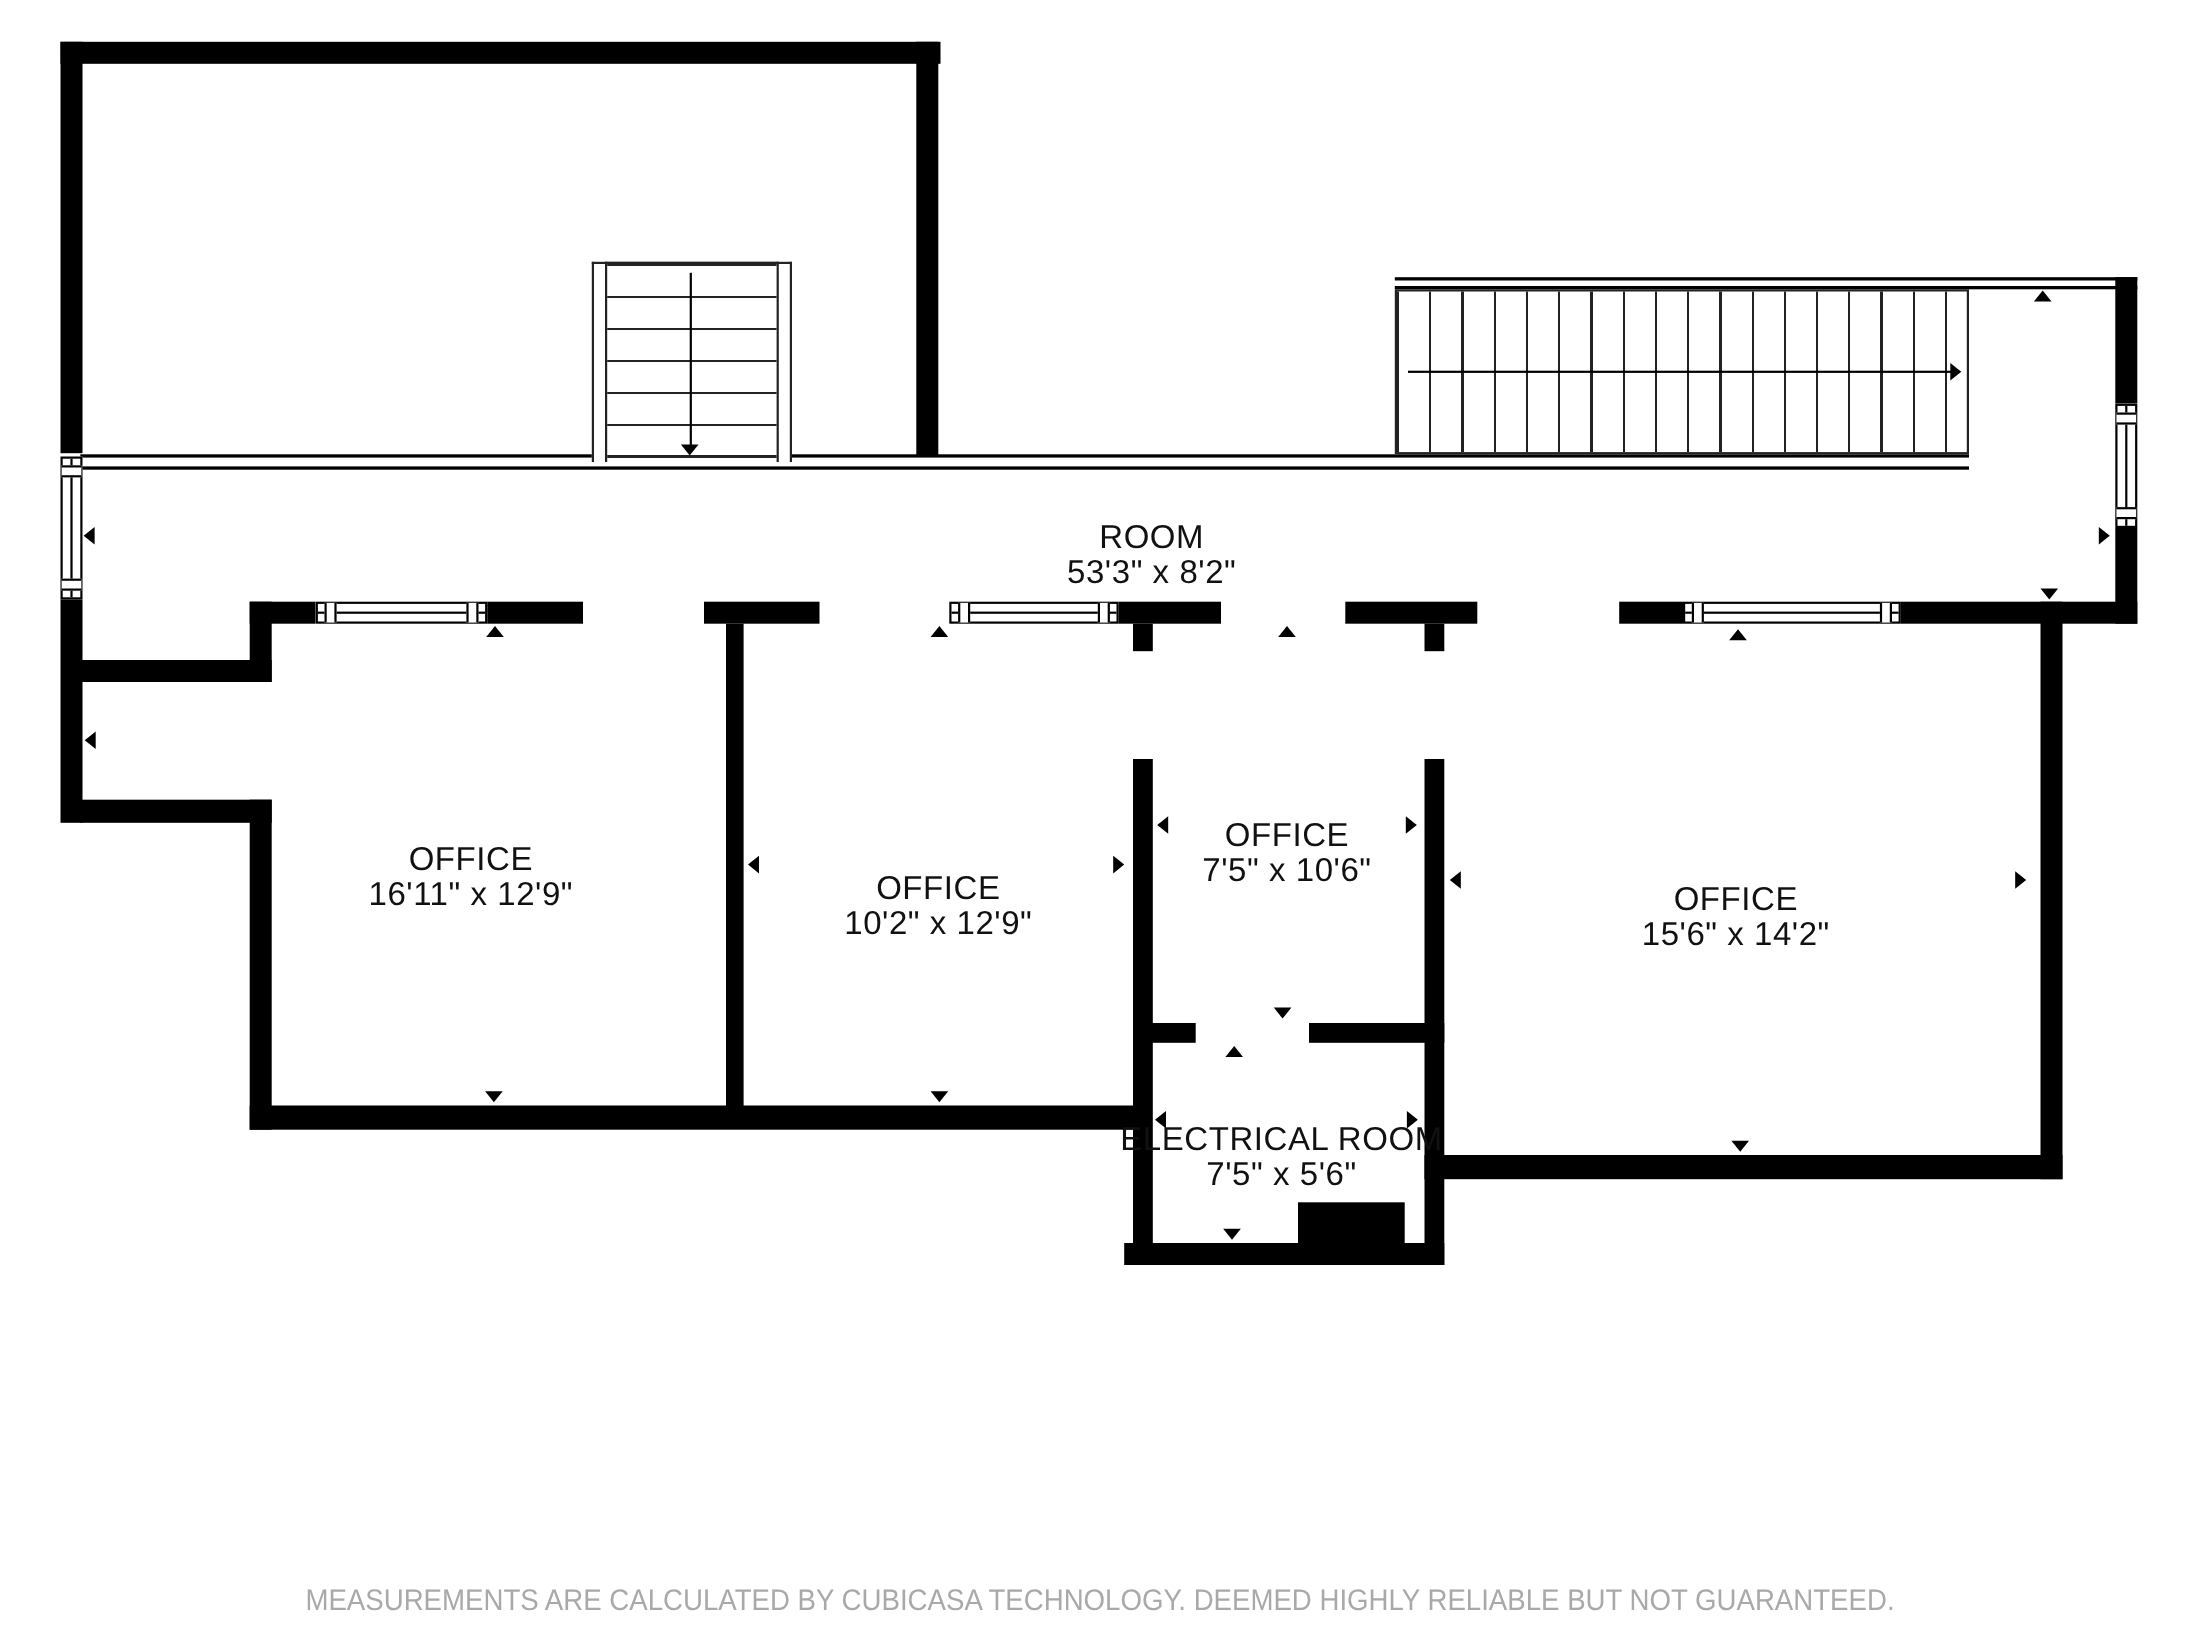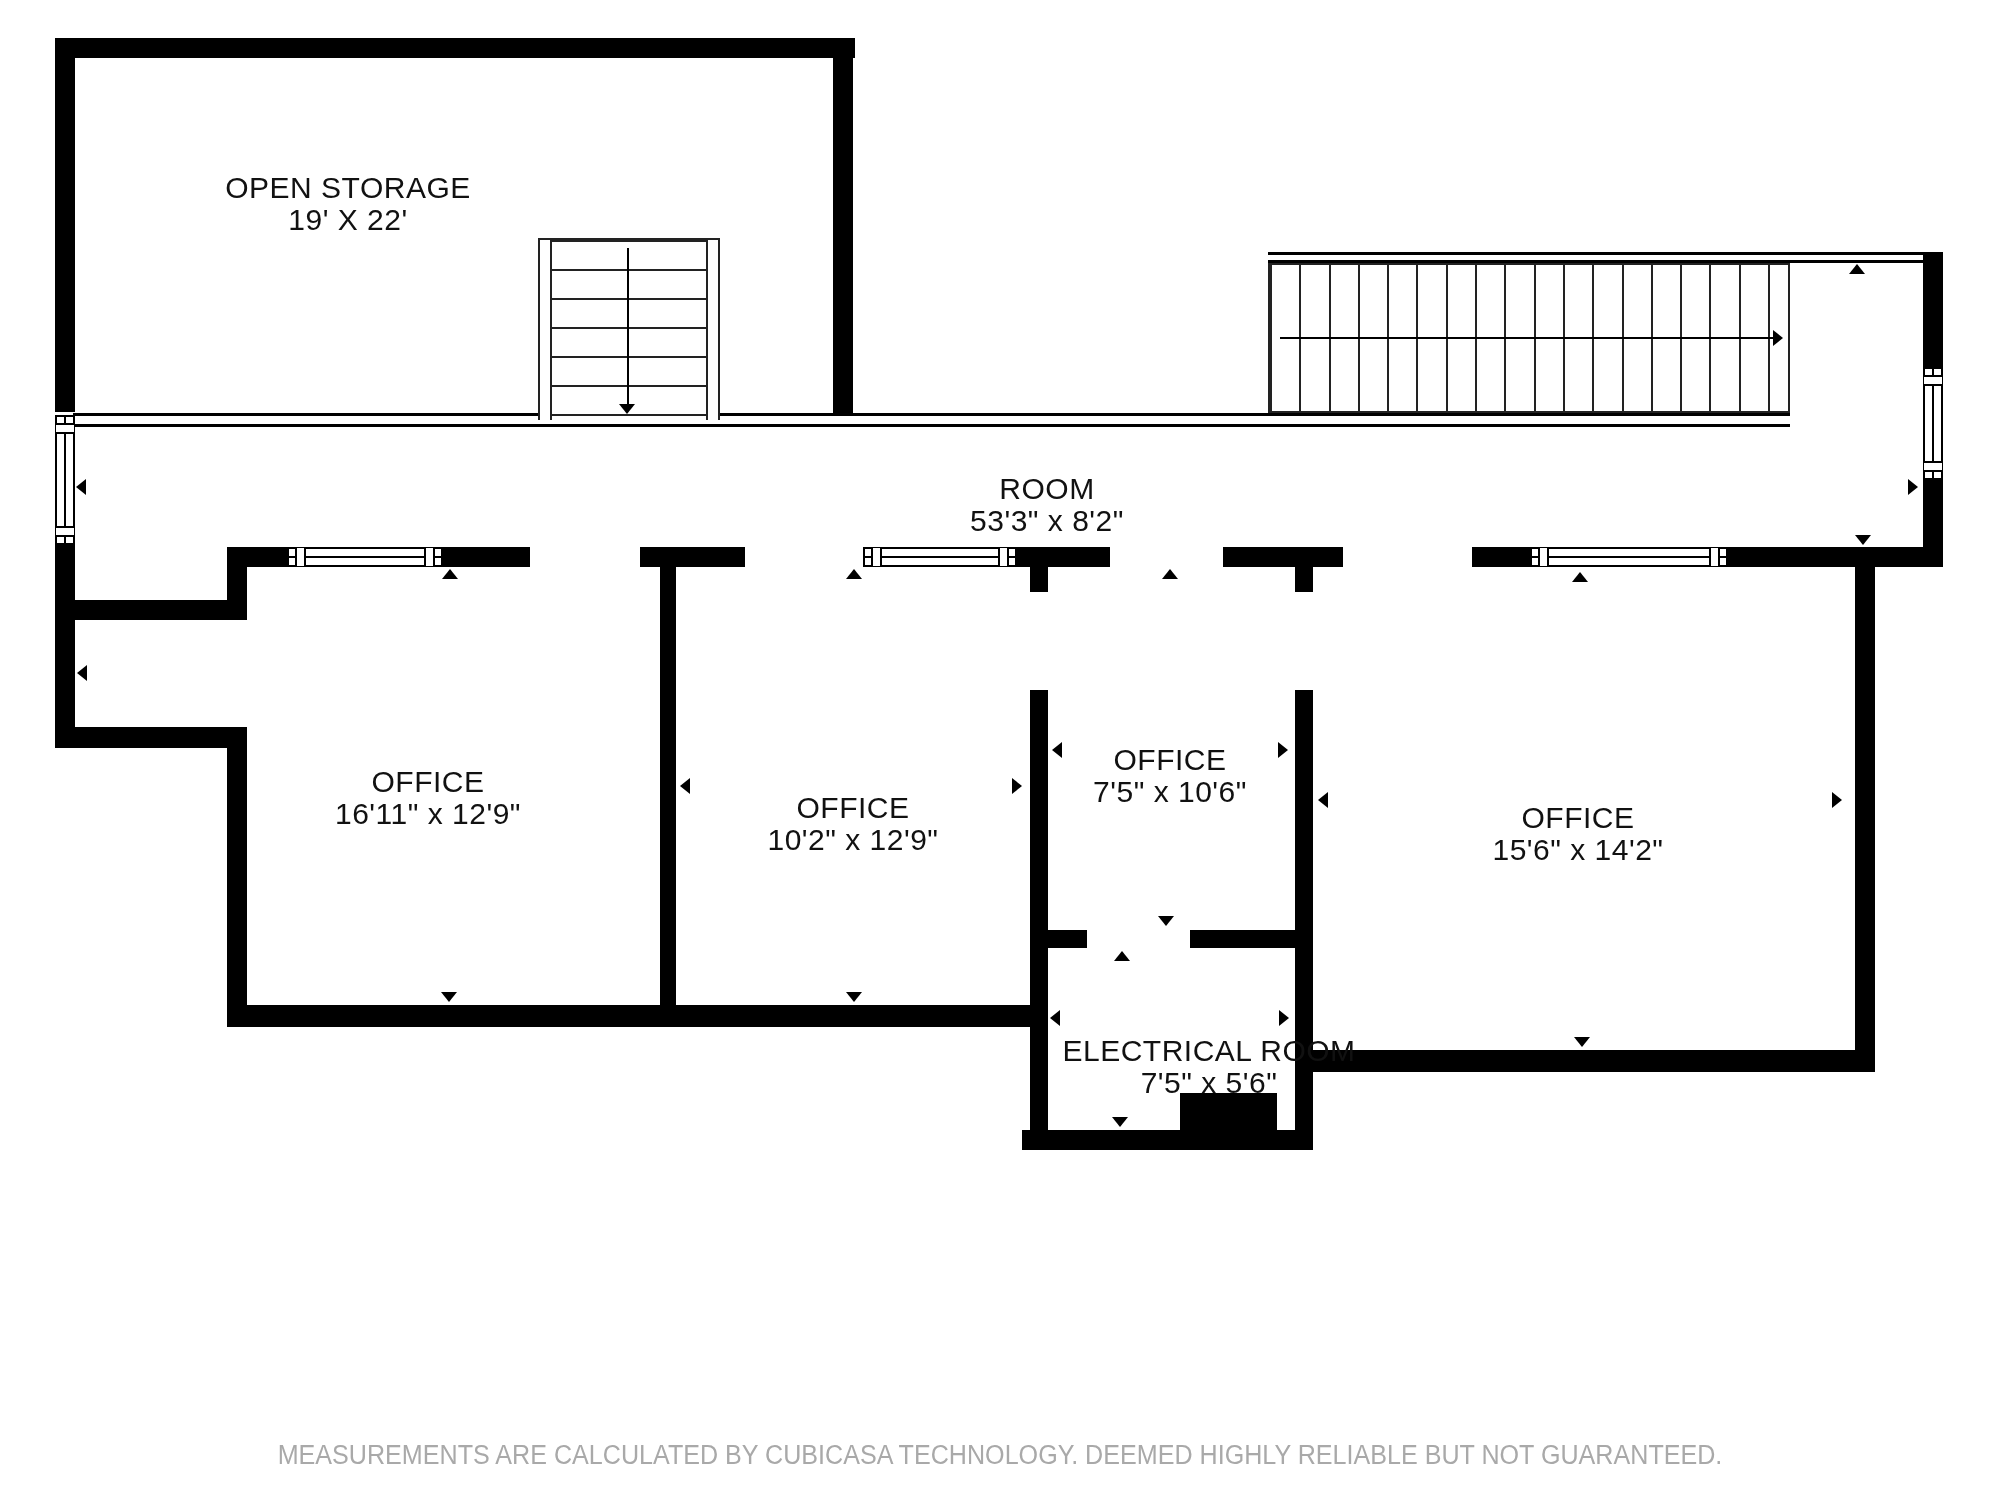--- a/index.html
+++ b/index.html
@@ -133,24 +133,20 @@
   <div class="ar ar-down" style="left:1158px;top:916px;"></div>
   <div class="ar ar-up" style="left:1572px;top:572px;"></div>
   <div class="ar ar-left" style="left:1318px;top:792px;"></div>
   <div class="ar ar-right" style="left:1832px;top:792px;"></div>
   <div class="ar ar-down" style="left:1574px;top:1037px;"></div>
   <div class="ar ar-up" style="left:1114px;top:951px;"></div>
   <div class="ar ar-left" style="left:1050px;top:1010px;"></div>
   <div class="ar ar-right" style="left:1279px;top:1010px;"></div>
   <div class="ar ar-down" style="left:1112px;top:1117px;"></div>
 
-  <div class="room-label" style="left:98px;top:172px;width:500px;">
-    <div class="rn">OPEN STORAGE</div>
-    <div class="rd">19' X 22'</div>
-  </div>
 
   <div class="room-label" style="left:797px;top:473px;width:500px;">
     <div class="rn">ROOM</div>
     <div class="rd">53'3" x 8'2"</div>
   </div>
 
   <div class="room-label" style="left:178px;top:766px;width:500px;">
     <div class="rn">OFFICE</div>
     <div class="rd">16'11" x 12'9"</div>
   </div>
@@ -163,20 +159,20 @@
   <div class="room-label" style="left:920px;top:744px;width:500px;">
     <div class="rn">OFFICE</div>
     <div class="rd">7'5" x 10'6"</div>
   </div>
 
   <div class="room-label" style="left:1328px;top:802px;width:500px;">
     <div class="rn">OFFICE</div>
     <div class="rd">15'6" x 14'2"</div>
   </div>
 
-  <div class="room-label" style="left:959px;top:1020px;width:500px;margin-top:15px;">
+  <div class="room-label" style="left:915px;top:1020px;width:500px;">
     <div class="rn">ELECTRICAL ROOM</div>
     <div class="rd">7'5" x 5'6"</div>
   </div>
 
   <div id="footer">MEASUREMENTS ARE CALCULATED BY CUBICASA TECHNOLOGY. DEEMED HIGHLY RELIABLE BUT NOT GUARANTEED.</div>
 
 </div>
 
 </body></html>

